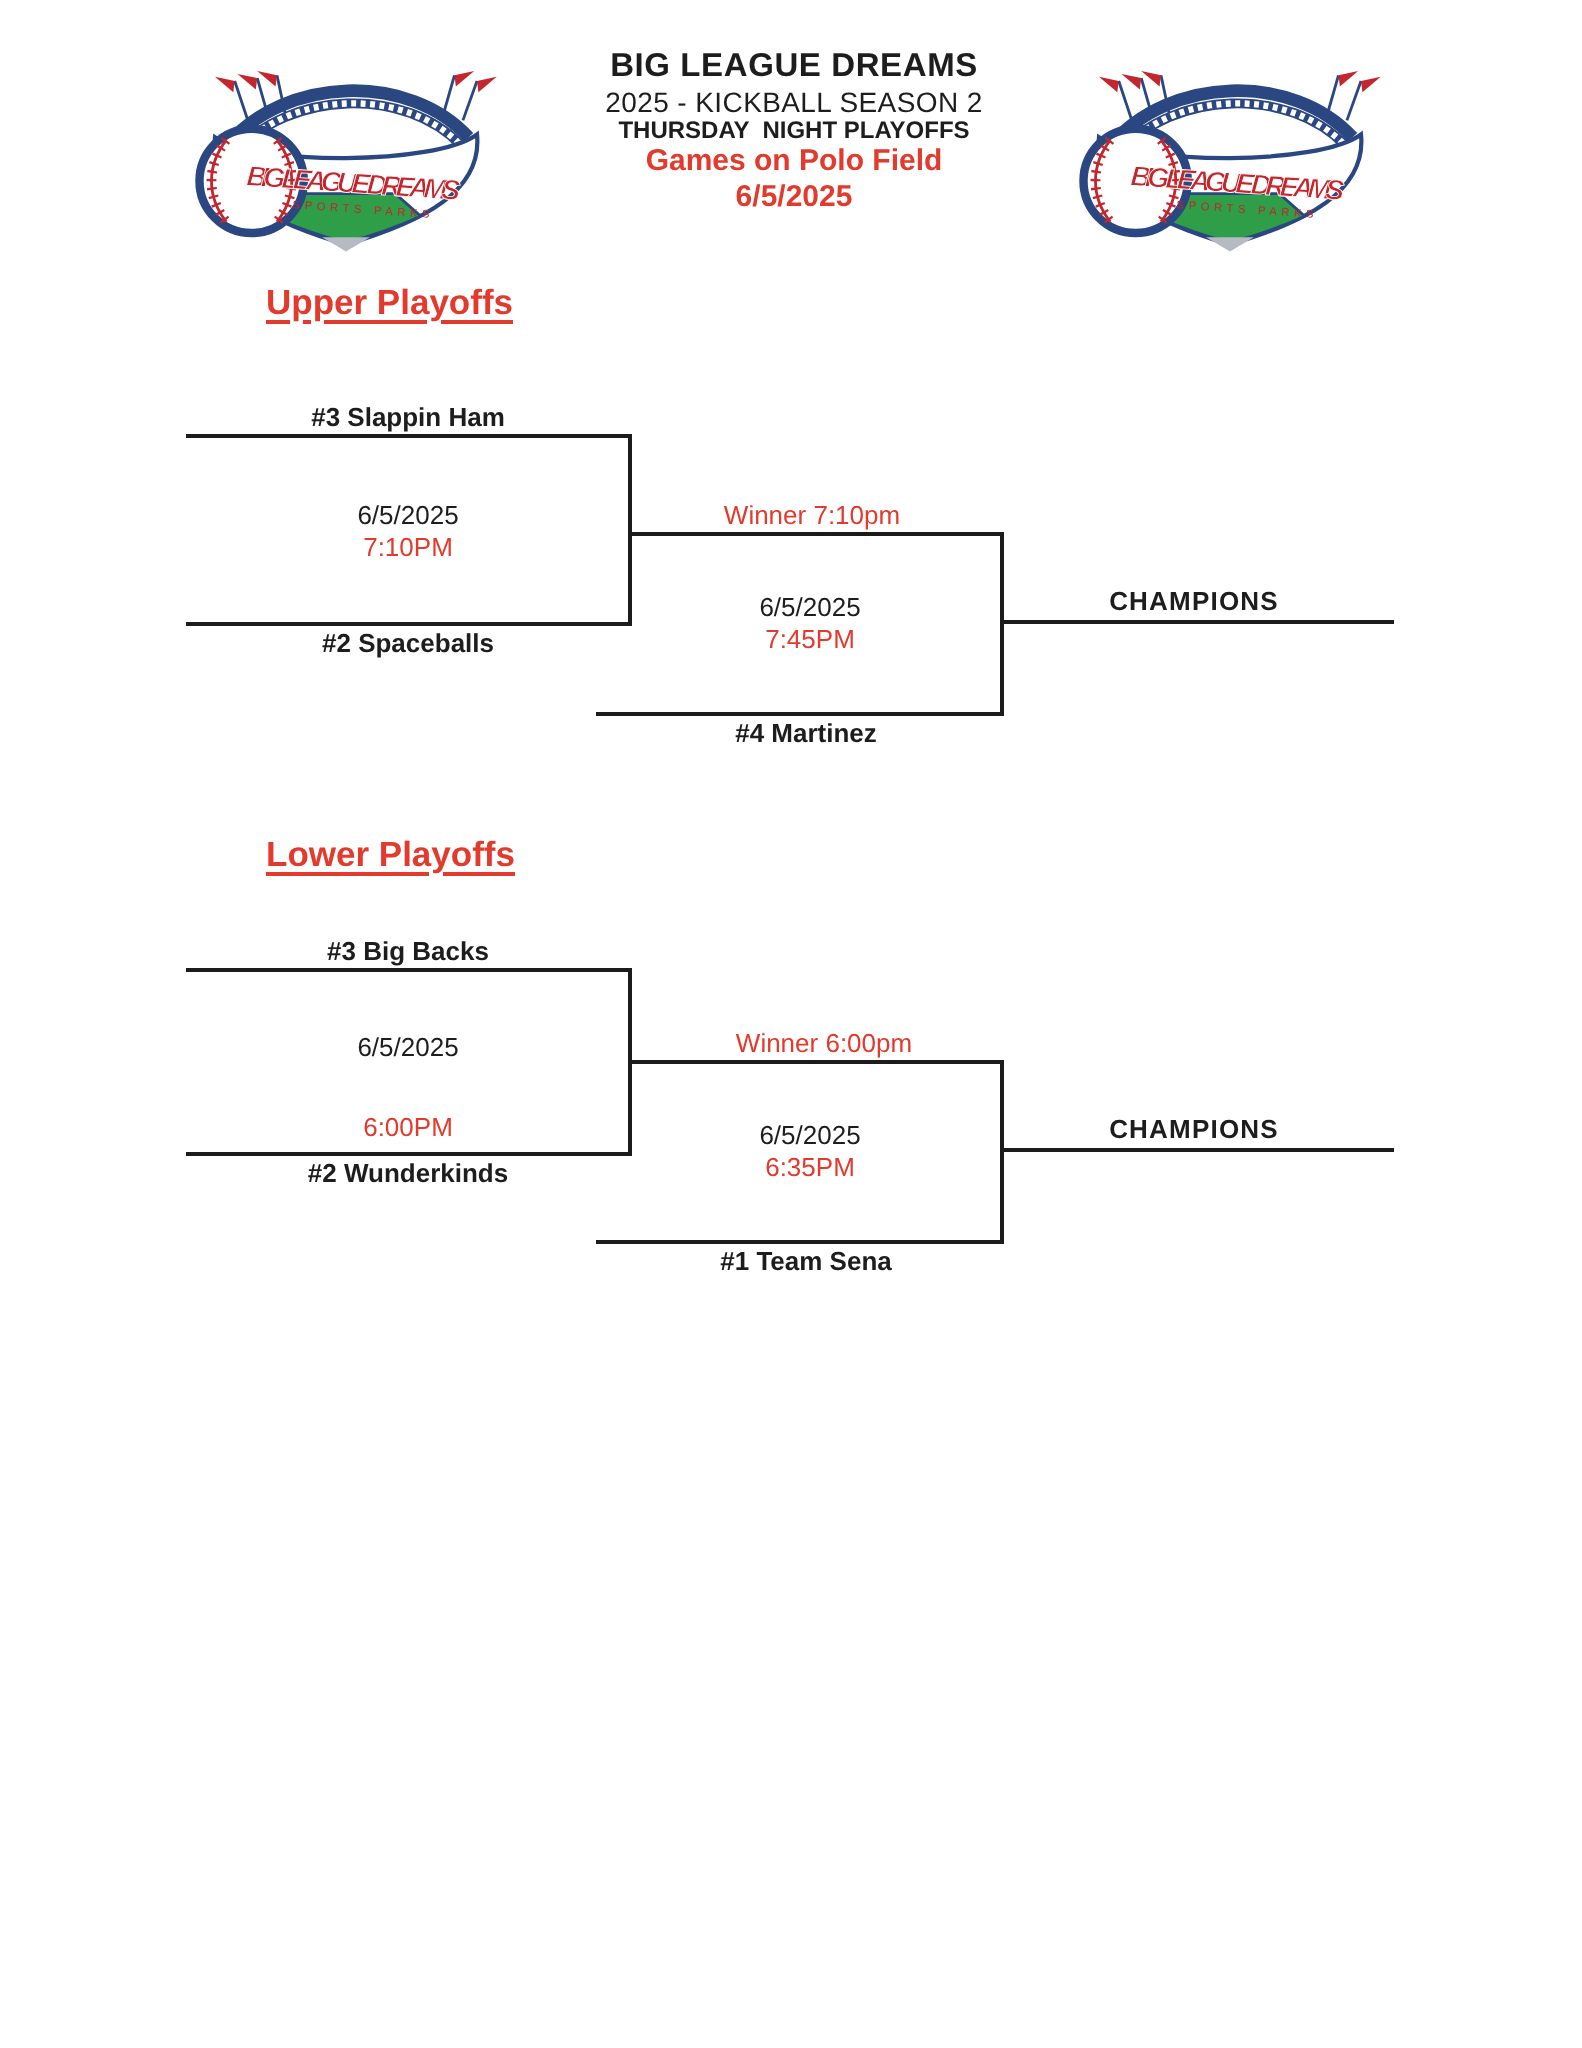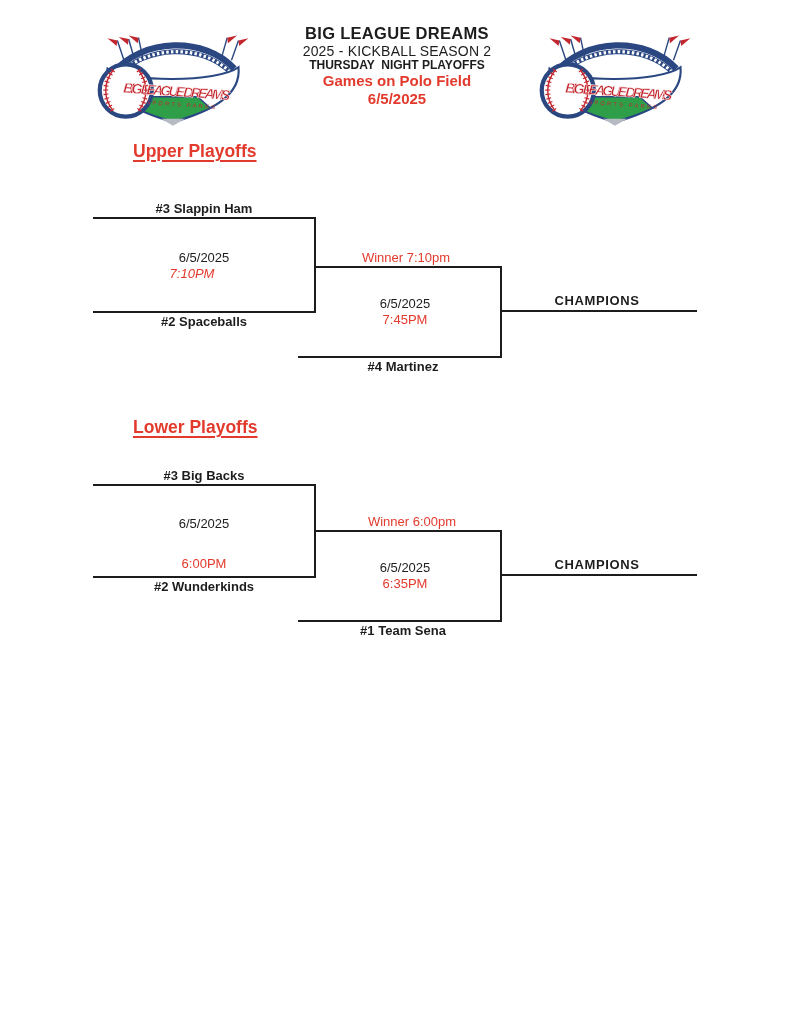--- a/index.html
+++ b/index.html
@@ -114,21 +114,21 @@
     </svg>
   </div>
 
   <section>
     <h2 class="bracket-heading" style="left:133px; top:141px;">Upper Playoffs</h2>
 
     <span class="lbl team" style="left:204px; top:201px;text-align:right;">#3 Slappin Ham</span>
     <div class="hline" style="left:93px; top:217px; width:223px;"></div>
 
     <span class="lbl date" style="left:204px; top:250px;">6/5/2025</span>
-    <span class="lbl time" style="left:192px; top:266px;font-style:italic;">7:10PM</span>
+    <span class="lbl time" style="left:204px; top:266px;">7:10PM</span>
 
     <div class="hline" style="left:93px; top:311px; width:223px;"></div>
     <span class="lbl team" style="left:204px; top:314px;">#2 Spaceballs</span>
     <div class="vline" style="left:314px; top:217px; height:96px;"></div>
 
     <span class="lbl winner" style="left:406px; top:250px;">Winner 7:10pm</span>
     <div class="hline" style="left:314px; top:266px; width:188px;"></div>
 
     <span class="lbl date" style="left:405px; top:296px;">6/5/2025</span>
     <span class="lbl time" style="left:405px; top:312px;">7:45PM</span>

